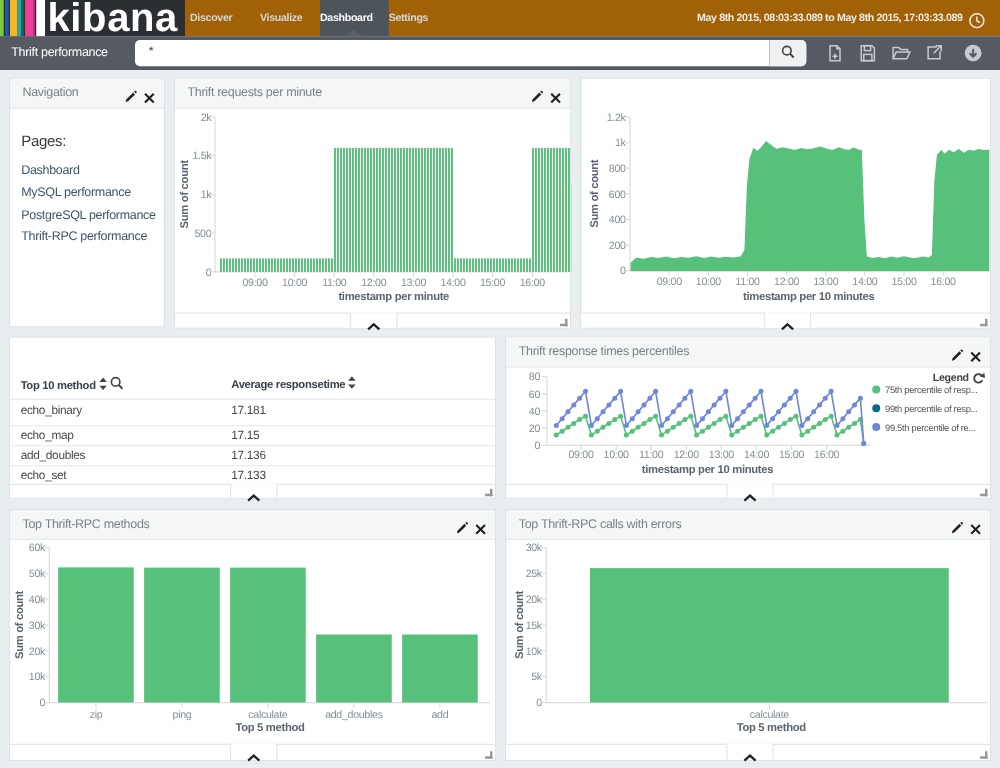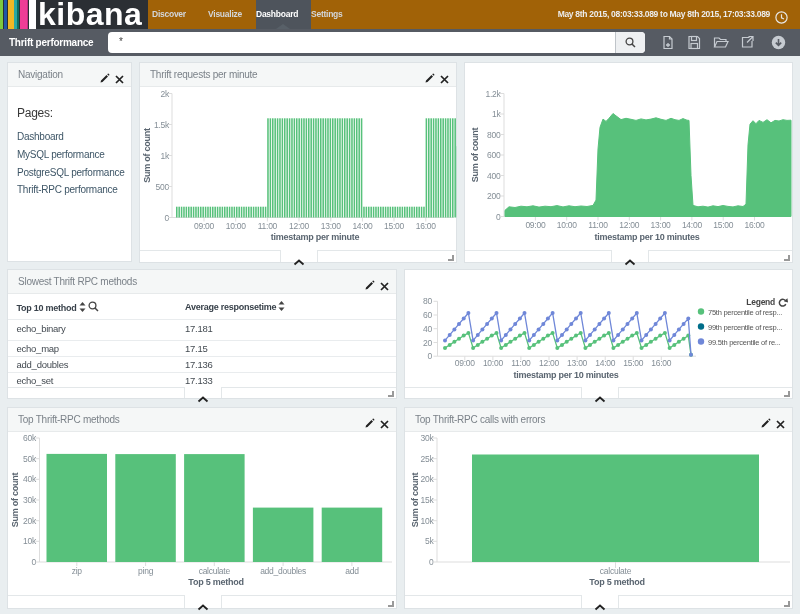--- a/index.html
+++ b/index.html
@@ -5,21 +5,21 @@
 body {font-family:"Liberation Sans",sans-serif;background:#e9eef0;position:relative;letter-spacing:-0.25px}
 #topbar {position:absolute;left:0;top:0;width:800px;height:29px;background:#a16207}
 #brand {position:absolute;left:0;top:0;width:148px;height:29px;background:#2b2f34}
 #kib {position:absolute;left:38px;top:-4px;color:#fff;font-size:32px;font-weight:bold;letter-spacing:0.5px}
 .tab {position:absolute;top:0;height:29px;line-height:29px;text-align:left;font-size:8.5px;font-weight:bold;color:#d3d6da}
 .tab.act {background:#4e545c;color:#fff}
 #caret {position:absolute;left:276px;top:24px;width:0;height:0;border-left:7px solid transparent;border-right:7px solid transparent;border-bottom:5px solid #586068}
 #dates {position:absolute;right:30px;top:0;height:29px;line-height:29px;color:#ececec;font-size:8.5px;font-weight:bold;letter-spacing:-0.3px}
 #clockic {position:absolute;right:12px;top:8px}
 #querybar {position:absolute;left:0;top:29px;width:800px;height:27px;background:#565b63}
-#qlabel {position:absolute;left:9px;top:0;height:39px;line-height:27px;color:#fff;font-size:10px;font-weight:bold}
+#qlabel {position:absolute;left:9px;top:0;height:39px;line-height:27px;color:#fff;font-size:10px;font-weight:normal}
 #qinput {position:absolute;left:108px;top:3px;width:537px;height:21px;background:#fff;border-radius:4px;font-size:10px;color:#444;line-height:20px;padding-left:11px}
 #qbtn {position:absolute;left:615px;top:3px;width:30px;height:21px;background:#eef0f2;border-left:1px solid #bfc4c9;border-radius:0 4px 4px 0;text-align:center;line-height:19px}
 .tbi {position:absolute;top:6px}
 .panel {position:absolute;background:#fff;border:1px solid #dde2e5}
 .phead {position:absolute;left:0;top:0;right:0;height:24px;background:#f5f7f7;border-bottom:1px solid #e7eaeb}
 .ptitle {position:absolute;left:10px;top:0;line-height:24px;font-size:10px;color:#7b8289}
 .picons {position:absolute;right:7px;top:7px}
 .pfoot {position:absolute;left:0;right:0;border-top:1px solid #e3e7e9;background:#fff}
 .ptab {position:absolute;top:-1px;width:38px;border-left:1px solid #e3e7e9;border-right:1px solid #e3e7e9;background:#fff;text-align:center;padding-top:2px}
 .rsz {position:absolute;right:2px;bottom:1px;width:6px;height:6px;border-right:2px solid #999;border-bottom:2px solid #999}
@@ -304,28 +304,20 @@
       <text transform="translate(12,68) rotate(-90)" text-anchor="middle" font-size="9" font-weight="bold" fill="#5a6570">Sum of count</text>
     </svg>
 <div class="pfoot" style="top:187px;height:12px">
 <div class="ptab" style="left:146px;height:12px"><svg width="12" height="7" viewBox="0 0 12 7">
           <path d="M1.5 5.5 L6 1.5 L10.5 5.5" fill="none" stroke="#222" stroke-width="1.8"></path>
         </svg></div>
 <div class="rsz"></div>
 </div>
 </div>
 <div class="panel" style="left:7px;top:269px;width:390px;height:130px">
-<div class="phead">
-      <span class="ptitle">Slowest Thrift RPC methods</span>
-      <span class="picons"><svg width="11" height="11" viewBox="0 0 11 11">
-          <path d="M1.5 9.5 L2 7.5 L7.5 2 L9 3.5 L3.5 9 Z M8.2 1.3 L9.7 2.8 L10.3 2.2 Q10.6 1.6 10 1 Q9.4 0.4 8.8 0.7 Z" fill="#222"></path>
-        </svg><span style="width:5px;display:inline-block"></span><svg width="9" height="9" viewBox="0 0 9 9">
-          <path d="M1 1 L8 8 M8 1 L1 8" stroke="#222" stroke-width="1.7"></path>
-        </svg></span>
-    </div>
 <div class="tbl">
 <div class="throw" style="top:31px">
         <span class="thc" style="left:8.5px">Top 10 method <svg width="7" height="10" viewBox="0 0 7 10" style="vertical-align:-1px">
             <path d="M3.5 0 L6.5 3.5 L0.5 3.5 Z" fill="#444"></path>
             <path d="M3.5 10 L6.5 6.5 L0.5 6.5 Z" fill="#444"></path>
           </svg> <svg width="11" height="11" viewBox="0 0 11 11" style="vertical-align:-1px">
             <circle cx="4.5" cy="4.5" r="3.4" fill="none" stroke="#444" stroke-width="1.3"></circle>
             <line x1="7" y1="7" x2="10" y2="10" stroke="#444" stroke-width="1.5"></line>
           </svg></span>
         <span class="thc" style="left:177px">Average responsetime <svg width="7" height="10" viewBox="0 0 7 10" style="vertical-align:-1px">
@@ -355,20 +347,28 @@
       </div>
 </div>
 <div class="pfoot" style="top:117px;height:11px">
 <div class="ptab" style="left:176px;height:11px"><svg width="12" height="7" viewBox="0 0 12 7">
           <path d="M1.5 5.5 L6 1.5 L10.5 5.5" fill="none" stroke="#222" stroke-width="1.8"></path>
         </svg></div>
 <div class="rsz"></div>
 </div>
 </div>
 <div class="panel" style="left:404px;top:269px;width:389px;height:130px">
+<div class="phead">
+      <span class="ptitle">Thrift response times percentiles</span>
+      <span class="picons"><svg width="11" height="11" viewBox="0 0 11 11">
+          <path d="M1.5 9.5 L2 7.5 L7.5 2 L9 3.5 L3.5 9 Z M8.2 1.3 L9.7 2.8 L10.3 2.2 Q10.6 1.6 10 1 Q9.4 0.4 8.8 0.7 Z" fill="#222"></path>
+        </svg><span style="width:5px;display:inline-block"></span><svg width="9" height="9" viewBox="0 0 9 9">
+          <path d="M1 1 L8 8 M8 1 L1 8" stroke="#222" stroke-width="1.7"></path>
+        </svg></span>
+    </div>
 <svg class="chart" style="top:25px" width="387" height="92">
       <text x="26" y="9.3" text-anchor="end" font-size="8.5" fill="#848e96">80</text>
       <line x1="27.5" y1="6.3" x2="31.5" y2="6.3" stroke="#ddd" stroke-width="1"></line>
       <text x="26" y="23" text-anchor="end" font-size="8.5" fill="#848e96">60</text>
       <line x1="27.5" y1="20" x2="31.5" y2="20" stroke="#ddd" stroke-width="1"></line>
       <text x="26" y="36.7" text-anchor="end" font-size="8.5" fill="#848e96">40</text>
       <line x1="27.5" y1="33.7" x2="31.5" y2="33.7" stroke="#ddd" stroke-width="1"></line>
       <text x="26" y="50.5" text-anchor="end" font-size="8.5" fill="#848e96">20</text>
       <line x1="27.5" y1="47.5" x2="31.5" y2="47.5" stroke="#ddd" stroke-width="1"></line>
       <text x="26" y="64.2" text-anchor="end" font-size="8.5" fill="#848e96">0</text>

